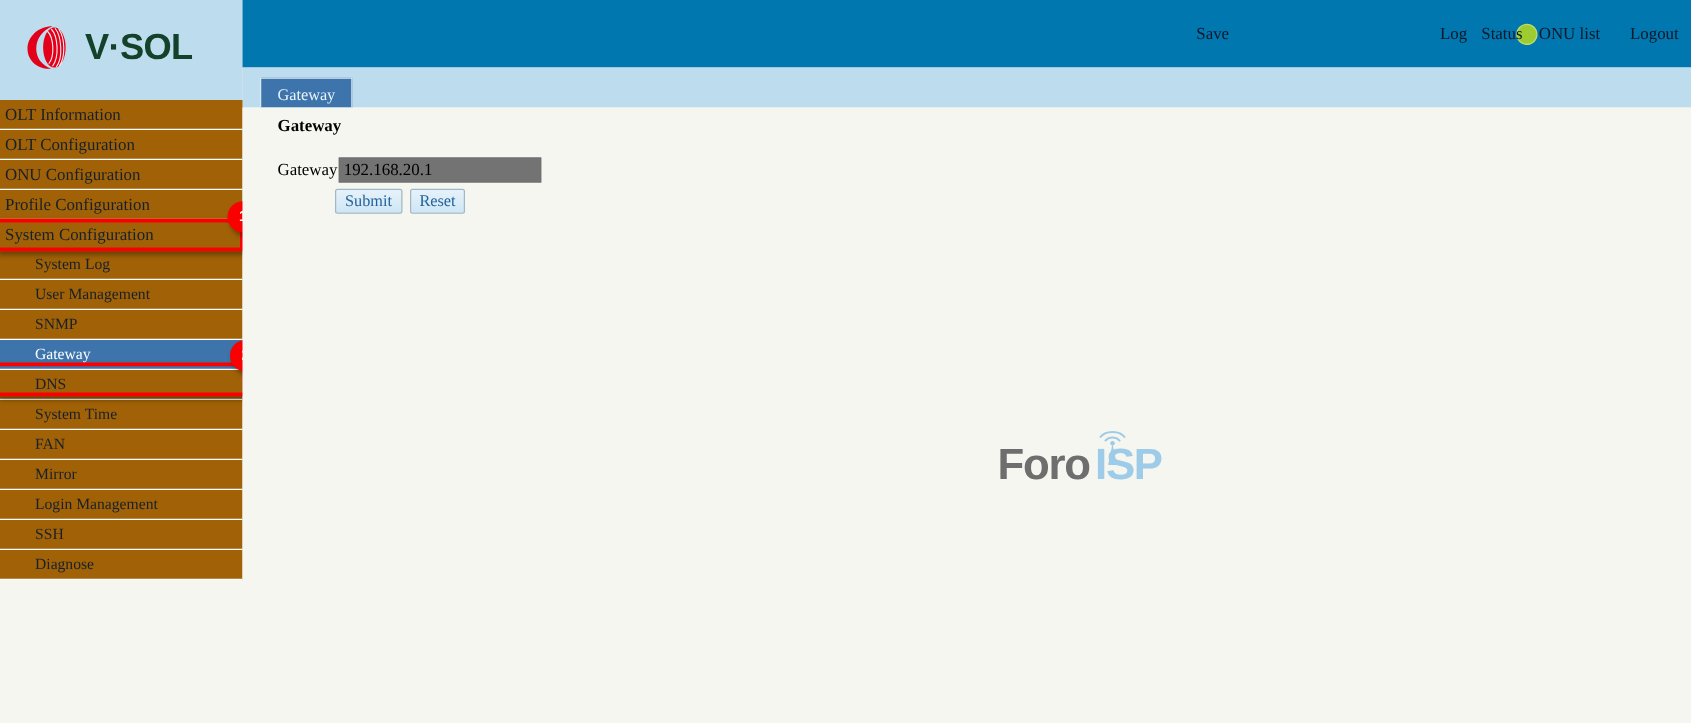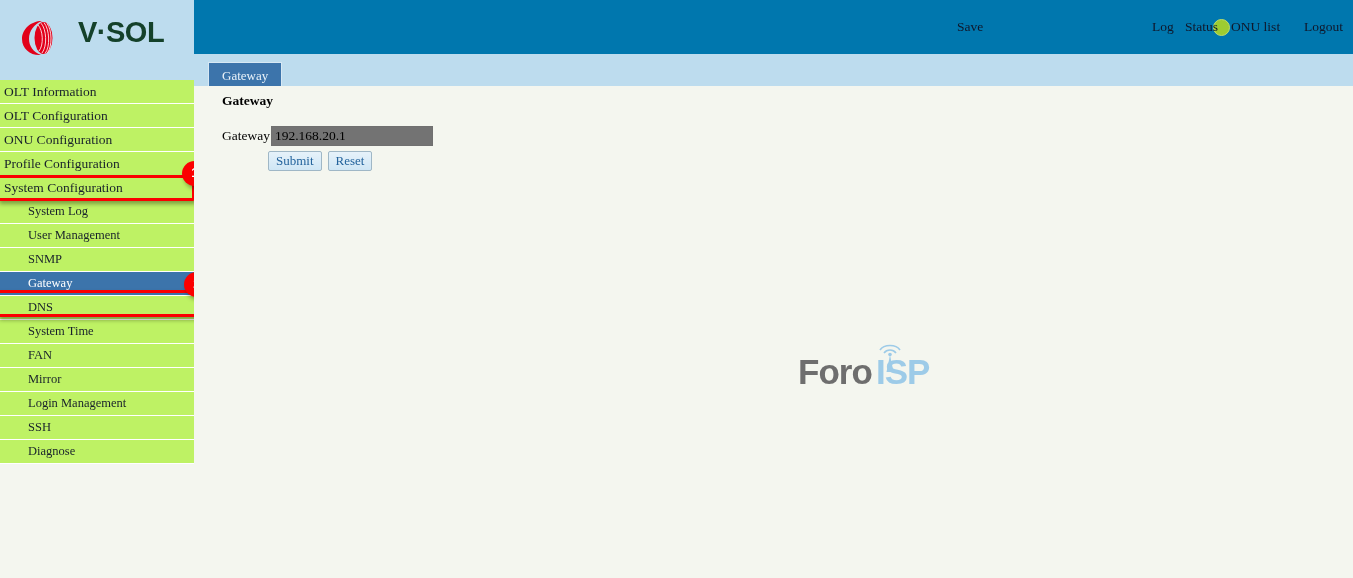--- a/index.html
+++ b/index.html
@@ -23,22 +23,22 @@
   #logo-panel {
     position: absolute;
     left: 0; top: 0;
     width: 194px; height: 80px;
     background: #bddcee;
   }
   #logo-wrap {
     position: absolute;
     left: 18px; top: 18px;
     display: flex;
-    align-items: flex-start;
-    gap: 20px;
+    align-items: center;
+    gap: 10px;
   }
   #logo-mark { width: 40px; height: 40px; display:block; }
   #logo-text {
     font-family: "Liberation Sans", sans-serif;
     font-weight: bold;
     font-size: 29px;
     letter-spacing: -0.5px;
     color: #14412a;
     line-height: 1;
   }
@@ -95,21 +95,21 @@
   }
 
   
   #sidebar {
     position: absolute;
     left: 0; top: 80px;
     width: 194px;
   }
   .nav-item {
     height: 24px;
-    background: #bef264;
+    background: #a16207;
     border-bottom: 1px solid #ffffff;
     line-height: 23px;
     color: #18212b;
     font-size: 13.5px;
     cursor: pointer;
     white-space: nowrap;
     overflow: hidden;
   }
   .nav-item.level1 { padding-left: 4px; }
   .nav-item.level2 {

